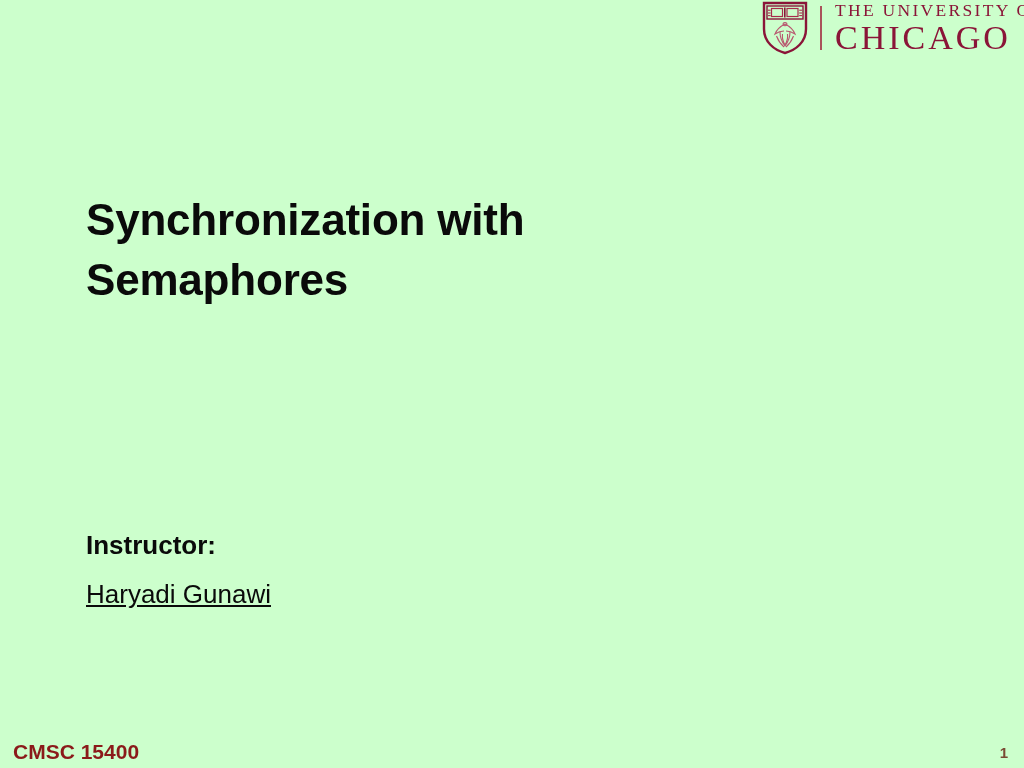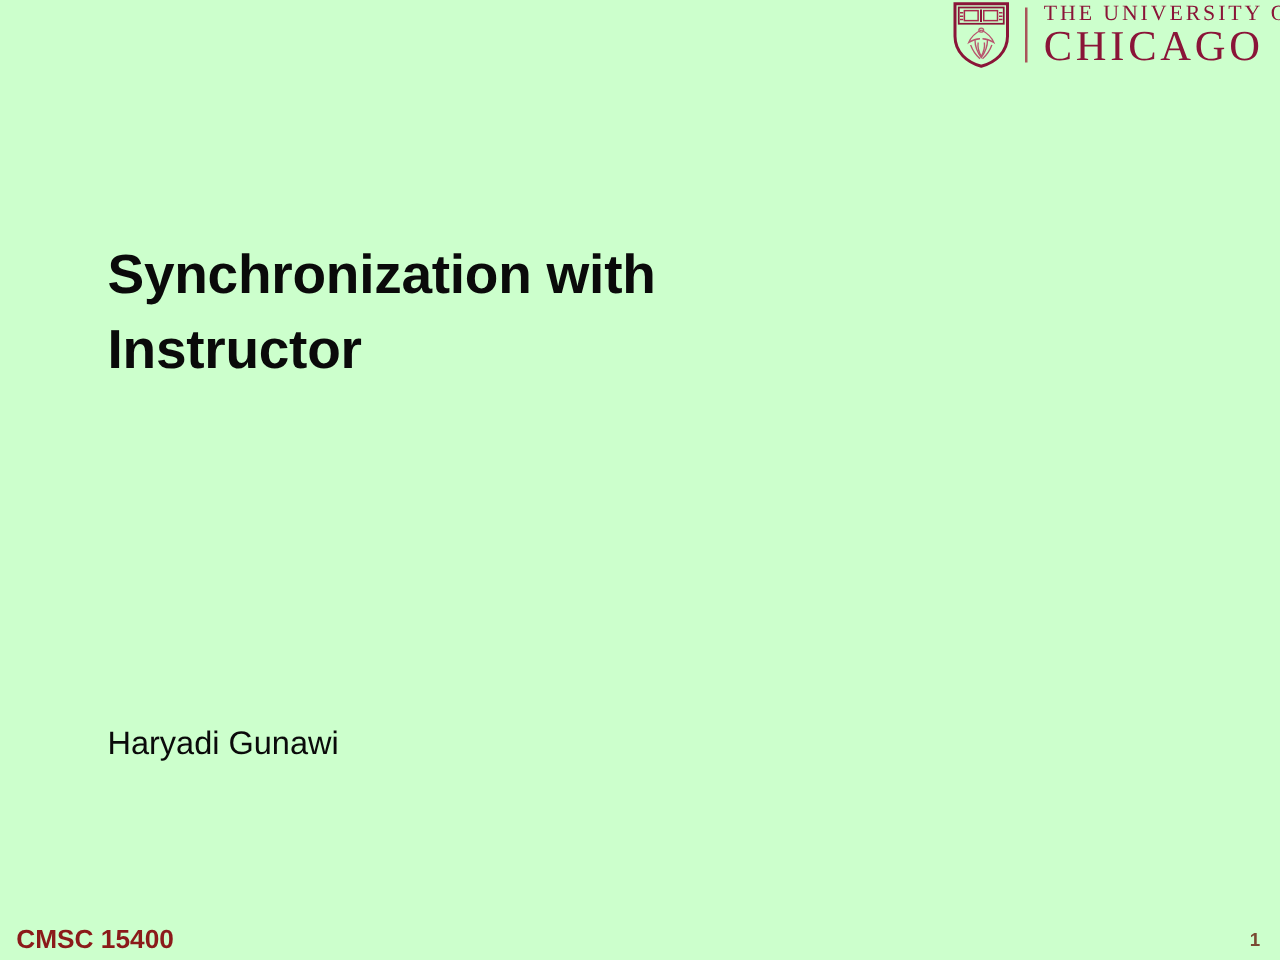--- a/index.html
+++ b/index.html
@@ -98,20 +98,21 @@
     font-weight: bold;
     color: #0A0A0A;
   }
   .instructor-name {
     position: absolute;
     left: 86px;
     top: 579px;
     font-size: 26px;
     font-weight: normal;
     color: #0A0A0A;
+    text-decoration: underline;
   }
 
   
   .footer-course {
     position: absolute;
     left: 13px;
     top: 740px;
     font-size: 21px;
     font-weight: bold;
     color: #8B1A1A;
@@ -162,21 +163,22 @@
     </svg>
 
     <div class="logo-divider"></div>
 
     <div class="logo-text">
       <span class="logo-line1">THE UNIVERSITY OF</span>
       <span class="logo-line2">CHICAGO</span>
     </div>
   </div>
 
-  <div class="title">Synchronization with Instructor</div>
+  <div class="title">Synchronization with Semaphores</div>
 
 
+  <div class="instructor-label">Instructor:</div>
   <div class="instructor-name">Haryadi Gunawi</div>
 
   <div class="footer-course">CMSC 15400</div>
   <div class="footer-pagenum">1</div>
 
 </div>
 
 </body></html>

